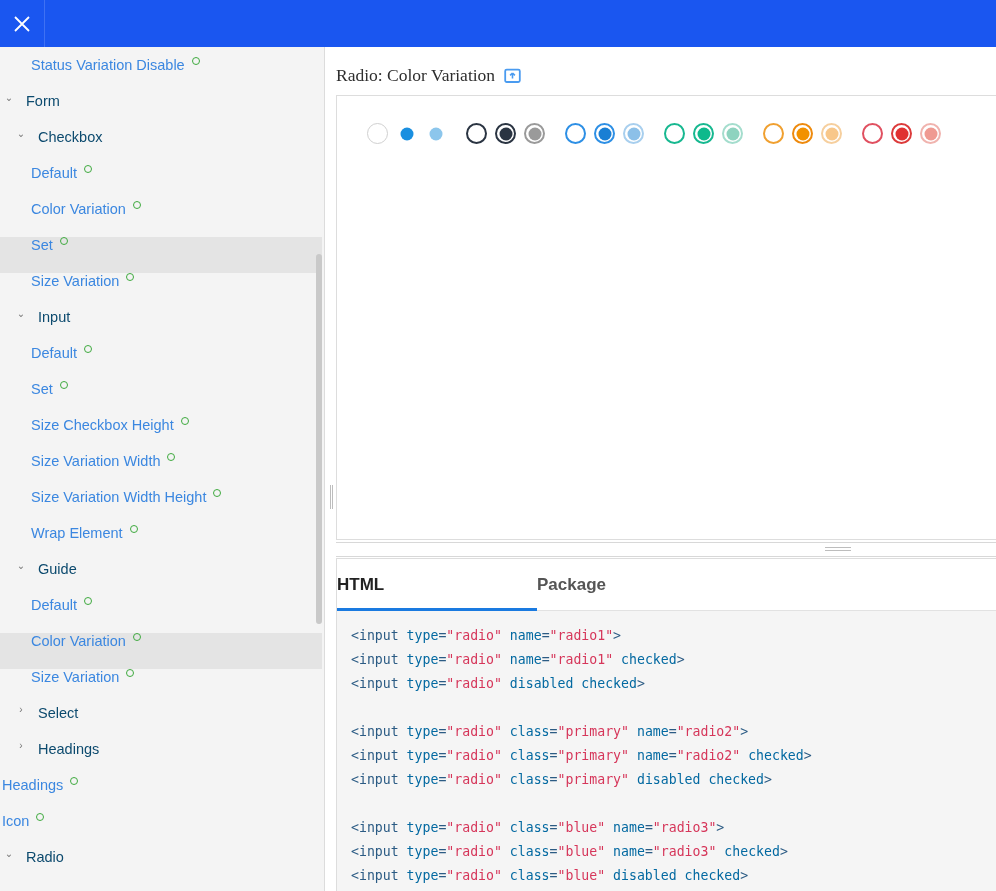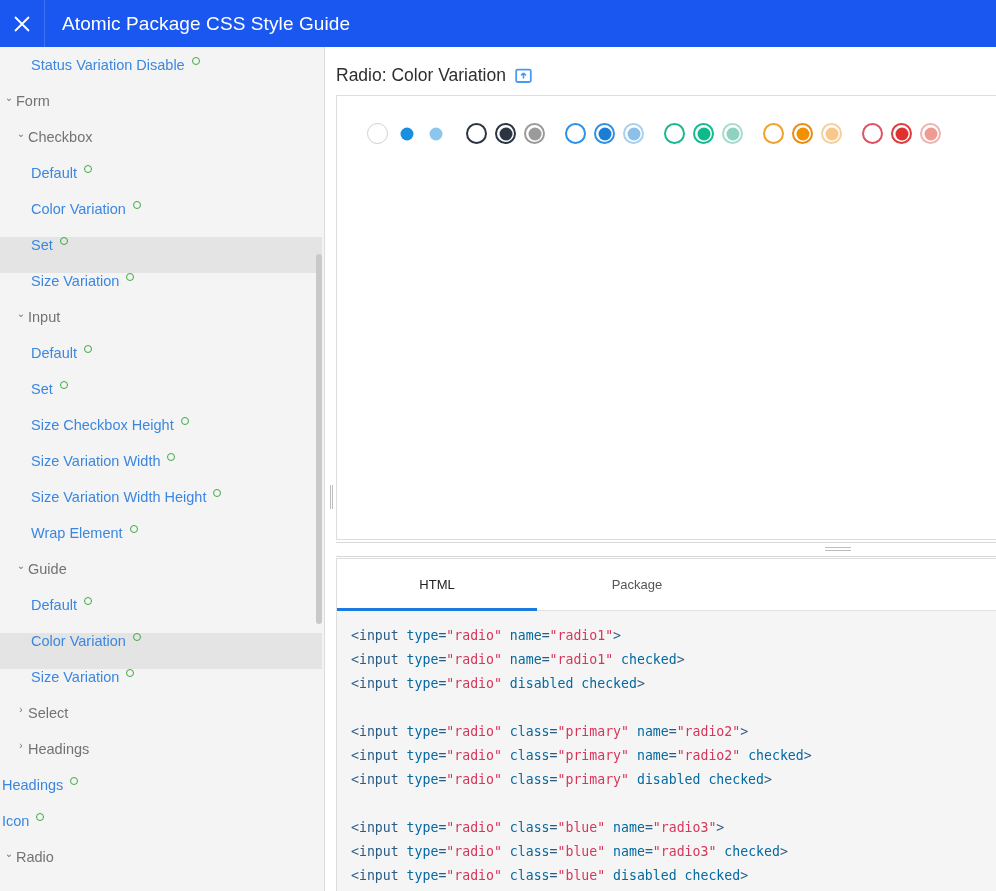--- a/index.html
+++ b/index.html
@@ -64,21 +64,22 @@
     align-items: flex-start;
     height: 36px;
     white-space: nowrap;
     font-size: 14.5px;
   }
   .nav-row.selected { background: #e4e4e4; }
   .nav-leaf .nav-label {
     color: #3b87e0;
   }
   .nav-group .nav-label {
-    color: #737373;
+    color: #0c4a6e;
+    margin-left: 10px;
   }
   .caret {
     display: inline-block;
     width: 14px;
     color: #777;
     font-size: 10px;
     line-height: 1;
     text-align: center;
     flex: 0 0 auto;
   }
@@ -145,20 +146,21 @@
     background: #ffffff;
   }
   #section-title {
     display: flex;
     align-items: center;
     height: 48px;
     padding-top: 8px;
     font-size: 17.5px;
     color: #2e2e2e;
     white-space: nowrap;
+    font-family: Liberation Serif, serif;
   }
   #popout-icon { margin-left: 9px; display: flex; align-items: center; }
 
   #preview-pane {
     position: absolute;
     left: 0; top: 48px;
     width: 700px; height: 445px;
     border: 1px solid #dddddd;
     background: #ffffff;
     overflow: hidden;
@@ -224,25 +226,26 @@
   }
   #tabs {
     display: flex;
     height: 52px;
     border-bottom: 1px solid #e2e2e2;
   }
   .tab {
     width: 200px;
     display: flex;
     align-items: center;
-    justify-content: center;
-    font-size: 13px;
+    justify-content: flex-start;
+    font-size: 17px;
     color: #555555;
     cursor: pointer;
     position: relative;
+    font-weight: bold;
   }
   .tab.active { color: #222222; }
   .tab.active::after {
     content: "";
     position: absolute;
     left: 0; bottom: -1px;
     width: 200px; height: 3px;
     background: #1a7ae0;
   }
   #code-block {
@@ -266,21 +269,20 @@
 <body>
 
 <div id="titlebar">
   <div id="close-btn">
     <span>
       <svg width="18" height="18" viewBox="0 0 18 18">
         <path d="M2 2 L16 16 M16 2 L2 16" stroke="#ffffff" stroke-width="1.8" fill="none"></path>
       </svg>
     </span>
   </div>
-  <div id="app-title">Atomic Package CSS Style Guide</div>
 </div>
 
 <div id="body-area">
 
   <div id="sidebar">
     <div id="sidebar-scroll">
         <div class="nav-row ind2 nav-leaf">
           <span class="nav-label">Status Variation Disable</span>
           <span class="dot-icon"></span>
         </div>

